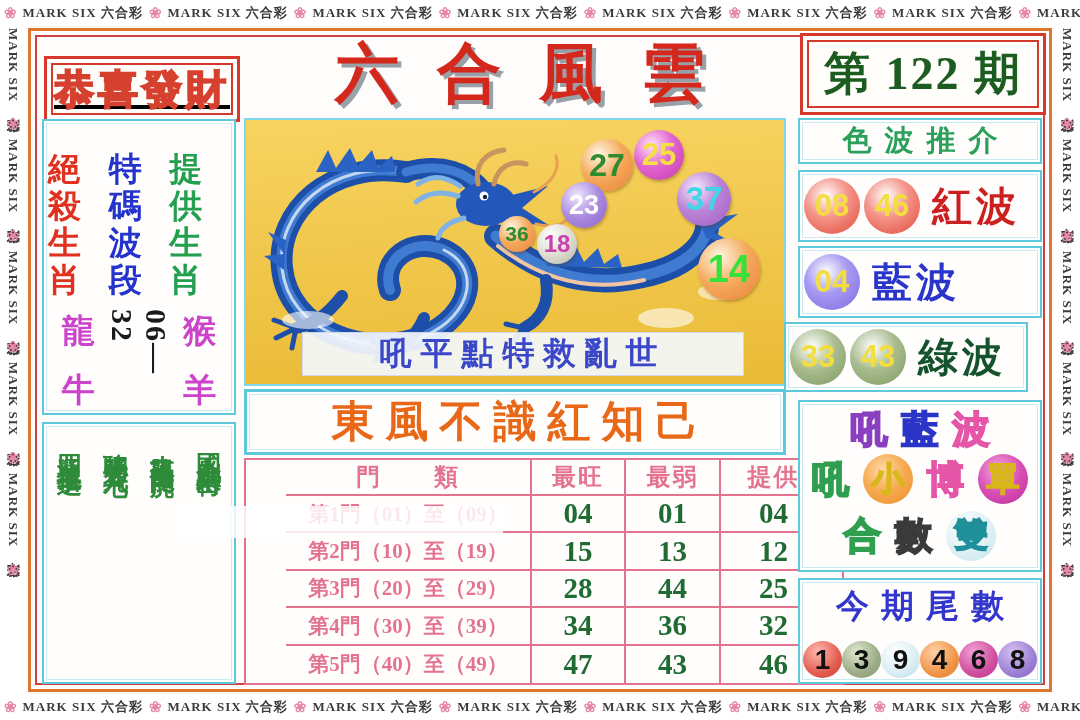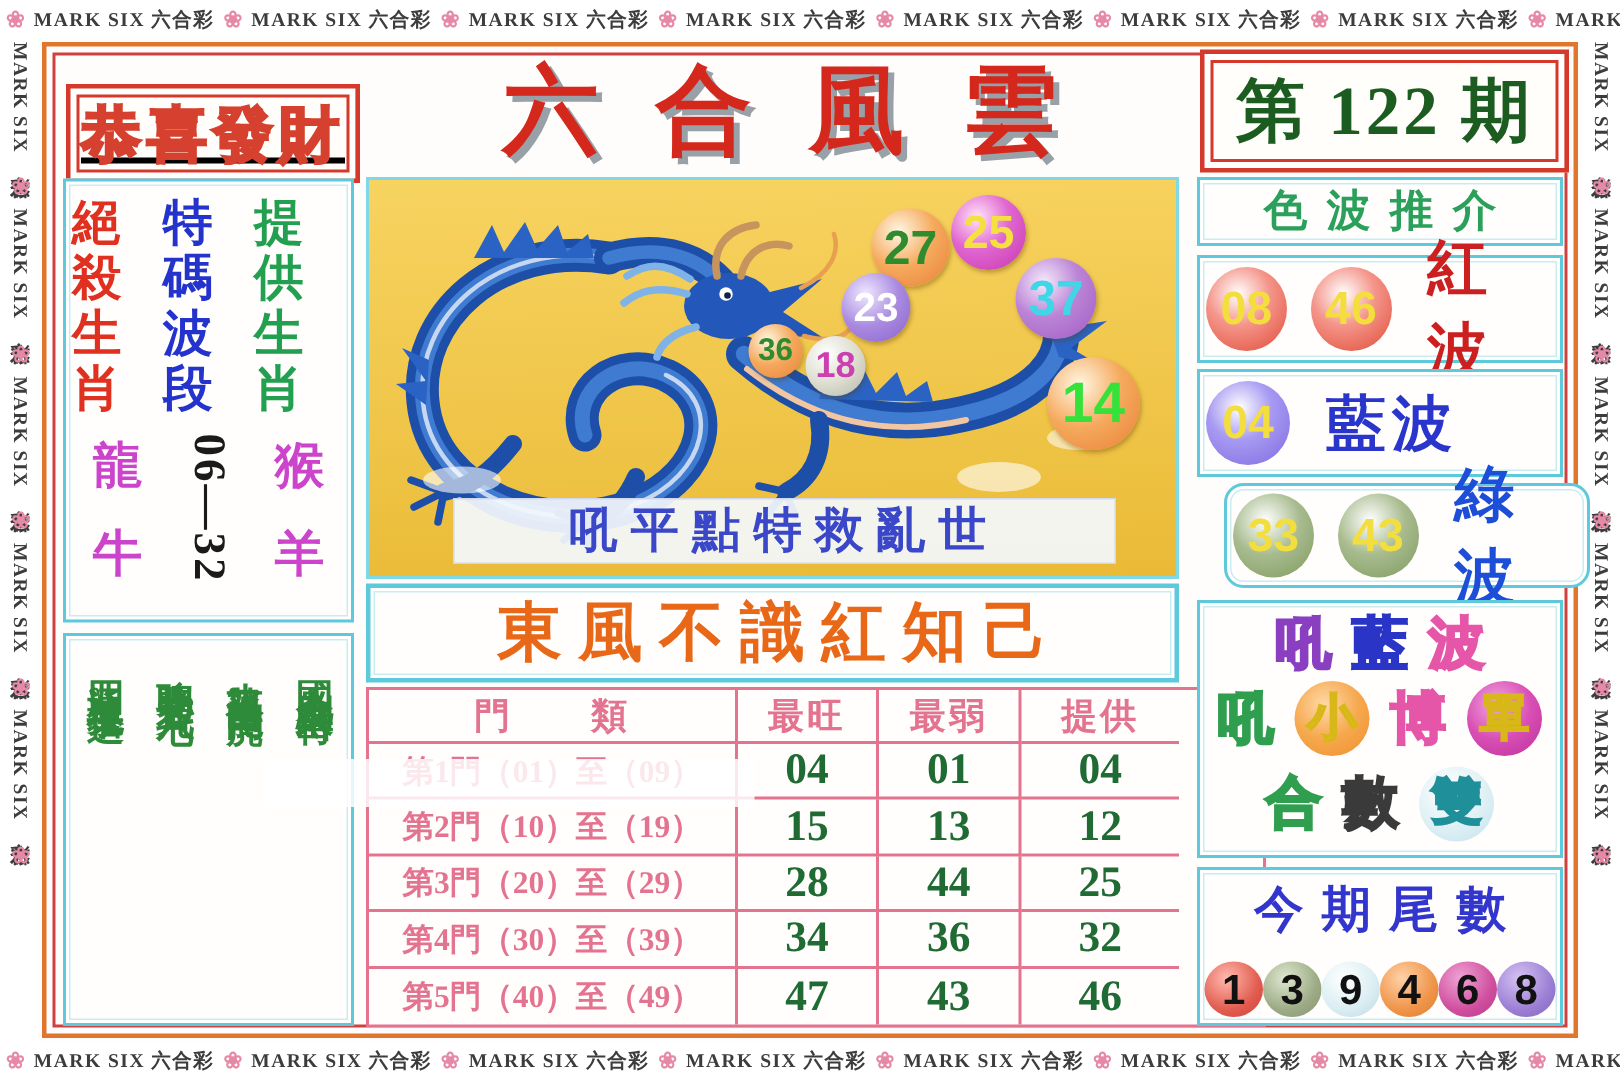--- a/index.html
+++ b/index.html
@@ -29,21 +29,21 @@
   .greet span{font-size:40px;font-weight:bold;letter-spacing:4px;color:#f4a08e;
               -webkit-text-stroke:2px #d6402e;}
   .main-title{position:absolute;left:250px;top:30px;width:540px;height:86px;display:flex;
               align-items:center;justify-content:center;font-size:64px;font-weight:bold;
               color:#d5281c;letter-spacing:38px;text-indent:38px;text-shadow:4px 4px 0 #98a0a8;}
   .issue{left:800px;top:33px;width:240px;height:76px;}
   .issue span{font-size:46px;font-weight:bold;color:#1c5c20;letter-spacing:2px;}
   
   .lt{left:42px;top:119px;width:194px;height:296px;display:flex;justify-content:space-around;padding:10px 4px;box-sizing:border-box;}
   .vcol{display:flex;flex-direction:column;align-items:center;font-weight:bold;font-size:33px;line-height:1.12;}
-  .vcol .hd{display:flex;flex-direction:column;align-items:center;}
+  .vcol .hd{display:flex;flex-direction:column;align-items:center;margin-top:20px;}
   .vcol .an{display:flex;flex-direction:column;align-items:center;margin-top:14px;gap:22px;}
   .c-red{color:#e03020}.c-blue{color:#2433cc}.c-green{color:#22a050}.c-purple{color:#cc44cc}
   .vnum{writing-mode:vertical-rl;color:#1a1a1a;font-size:30px;font-weight:bold;margin-top:10px;letter-spacing:2px;}
   
   .poem{left:42px;top:422px;width:194px;height:262px;display:flex;flex-direction:row-reverse;
         justify-content:space-around;padding:10px 2px;box-sizing:border-box;}
   .poem .line{writing-mode:vertical-rl;font-size:25px;font-weight:bold;color:#2e8b3a;letter-spacing:3px;}
   
   .panel{position:absolute;left:244px;top:118px;width:542px;height:268px;
          background:linear-gradient(178deg,#f7d360 0%,#f0c64a 55%,#eaba36 100%);
@@ -69,42 +69,42 @@
   .b14{left:452px;top:118px;width:62px;height:62px;font-size:38px;}
   .n-green{color:#2e8b2e}.n-magenta{color:#cc3fb0}.n-white{color:#fff}.n-yellow{color:#f5e042}
   .n-cyan{color:#3fd6e8}.n-bgreen{color:#35e23a}
   
   .slogan{left:244px;top:389px;width:542px;height:66px;box-sizing:border-box;display:flex;
           align-items:center;justify-content:center;border-width:3px;}
   .slogan span{font-size:43px;font-weight:bold;color:#e86818;letter-spacing:11px;text-indent:11px;}
   
   .tbl{position:absolute;left:244px;top:458px;width:600px;height:227px;box-sizing:border-box;
        border:2px solid #e4738f;background:#fffefc;display:grid;
-       grid-template-columns:246px 94px 95px 105px;grid-template-rows:36px repeat(5,1fr);}
+       grid-template-columns:246px 94px 95px 105px;grid-template-rows:36px repeat(5,1fr);padding-left:40px;}
   .tbl .cell{border-right:2px solid #e4738f;border-bottom:2px solid #e4738f;display:flex;
              align-items:center;justify-content:center;}
   .tbl .cell.last{border-right:none;}
   .tbl .cell.bot{border-bottom:none;}
   .th{color:#e4738f;font-size:24px;font-weight:bold;letter-spacing:2px;}
   .rl{color:#e4738f;font-size:21px;font-weight:bold;}
   .tv{color:#1f6b33;font-size:29px;font-weight:bold;}
   .wash{position:absolute;left:175px;top:506px;width:328px;height:32px;background:rgba(255,255,255,.84);}
   
   .waves-title{left:798px;top:118px;width:244px;height:46px;box-sizing:border-box;display:flex;
                align-items:center;justify-content:center;}
   .waves-title span{font-size:29px;font-weight:bold;color:#2aa05a;letter-spacing:13px;text-indent:13px;}
-  .wrow{width:244px;height:72px;box-sizing:border-box;display:flex;align-items:center;padding:0 4px;gap:16px;}
-  .wr1{left:798px;top:170px;}.wr2{left:798px;top:246px;}.wr3{left:816px;top:322px;height:70px;border-radius:13px;}
+  .wrow{width:244px;height:72px;box-sizing:border-box;display:flex;align-items:center;padding:0 4px;gap:4px;}
+  .wr1{left:798px;top:170px;}.wr2{left:798px;top:246px;}.wr3{left:784px;top:322px;height:70px;}
   .wball{width:56px;height:56px;border-radius:50%;display:flex;align-items:center;justify-content:center;
          font-size:31px;font-weight:bold;color:#f3de3d;font-family:"Liberation Sans","DejaVu Sans",sans-serif;}
   .wb-red{background:radial-gradient(circle at 40% 32%,#fff 0%,#f4958a 42%,#e04a36 100%);}
   .wb-blue{background:radial-gradient(circle at 40% 32%,#fff 0%,#a79af2 42%,#7e6ae0 100%);}
   .wb-green{background:radial-gradient(circle at 40% 32%,#fff 0%,#a8bb8e 46%,#7e9a60 100%);}
   .wlabel{font-size:40px;font-weight:bold;margin-left:8px;letter-spacing:4px;}
-  .wl-red{color:#cc2020}.wl-blue{color:#2a35cc}.wl-green{color:#1d4ed8}
+  .wl-red{color:#cc2020}.wl-blue{color:#2a35cc}.wl-green{color:#14532d}
   
   .hints{left:798px;top:400px;width:244px;height:172px;display:flex;flex-direction:column;
          justify-content:space-around;align-items:center;padding:6px 0;box-sizing:border-box;}
   .hline{display:flex;align-items:center;justify-content:center;gap:14px;width:100%;}
   .hch{font-size:37px;font-weight:bold;line-height:1;}
   .h-purple{color:#b57fe0;-webkit-text-stroke:2px #8a3fc0;}
   .h-blue{color:#6b79e8;-webkit-text-stroke:2px #2a35c8;}
   .h-pink{color:#f393c8;-webkit-text-stroke:2px #e556a8;}
   .h-green{color:#7cc98a;-webkit-text-stroke:2px #2f9e4f;}
   .h-dark{color:#8a8a8a;-webkit-text-stroke:2px #3a3a3a;}

